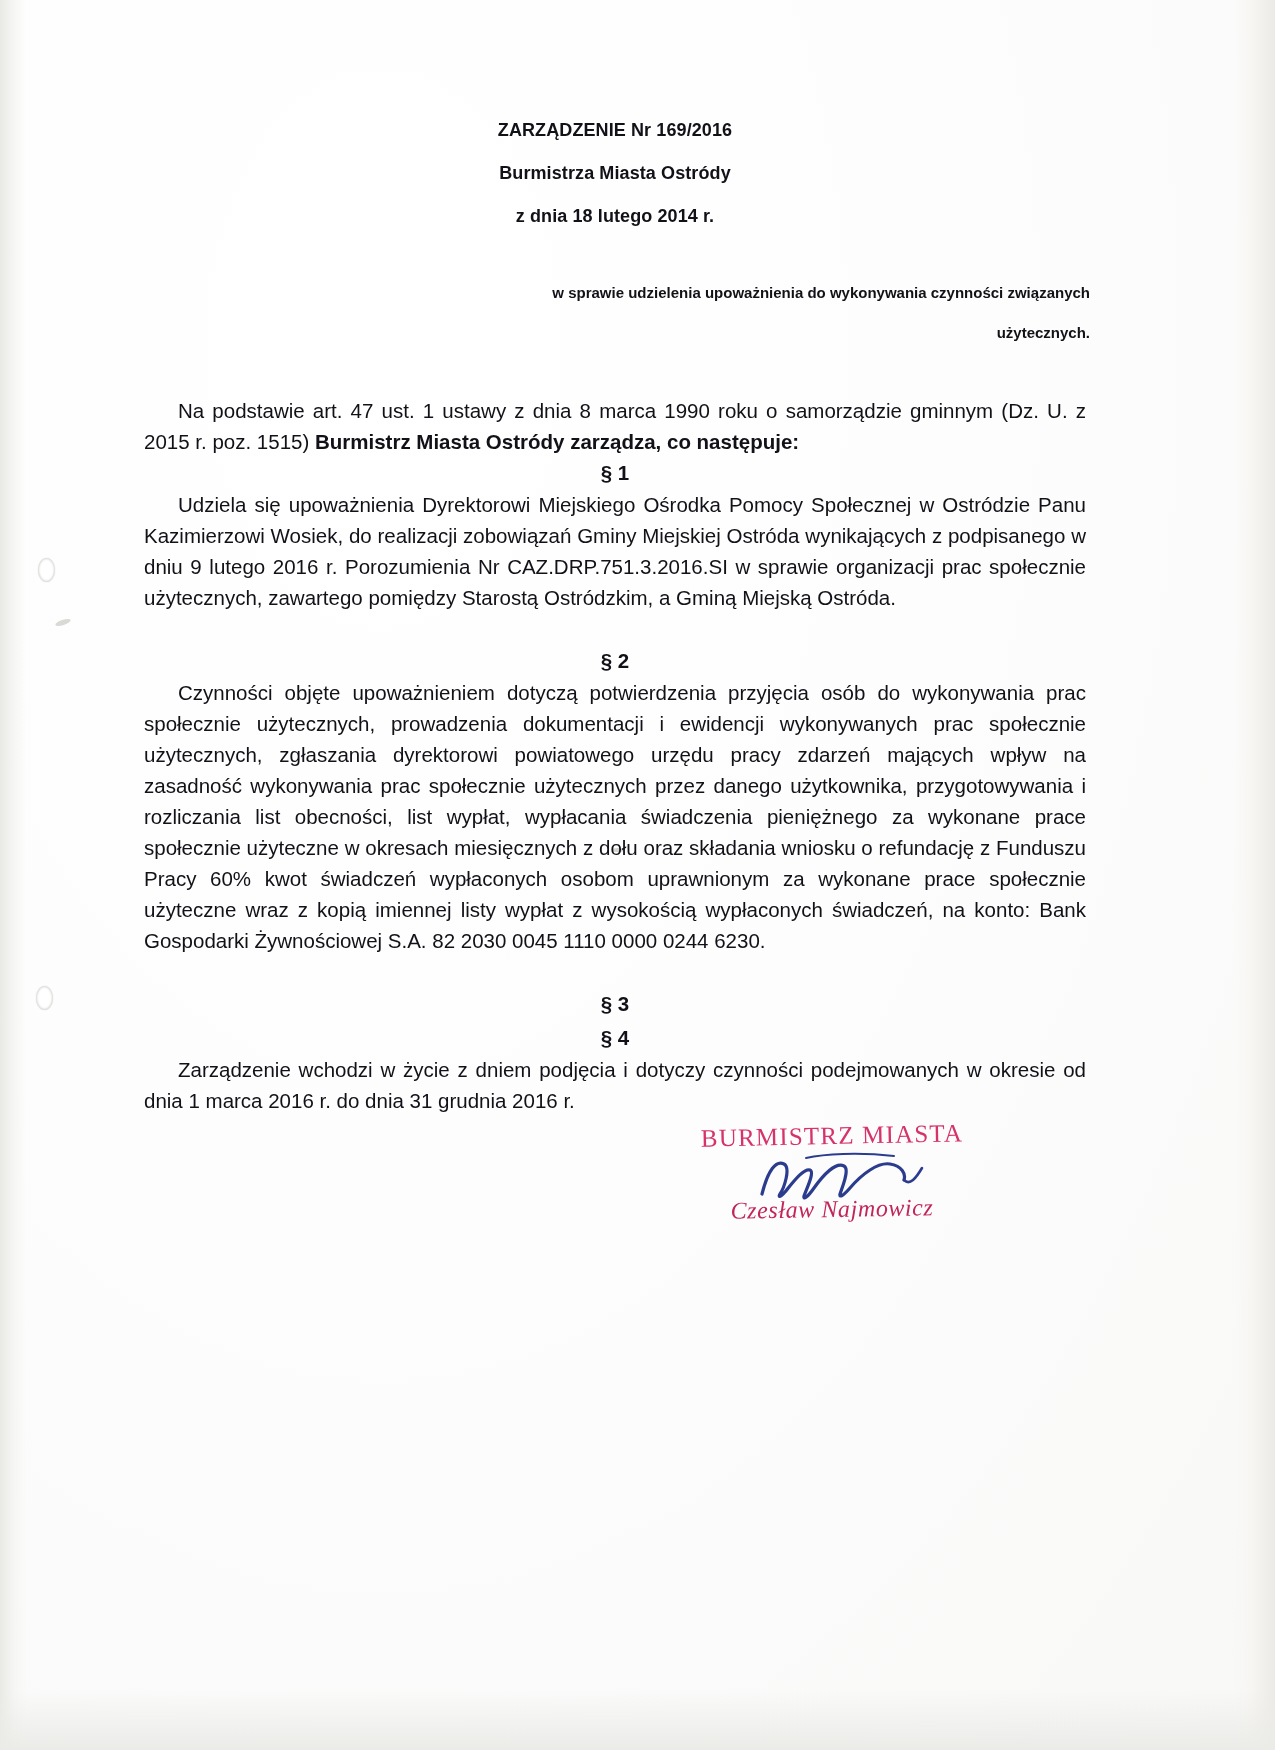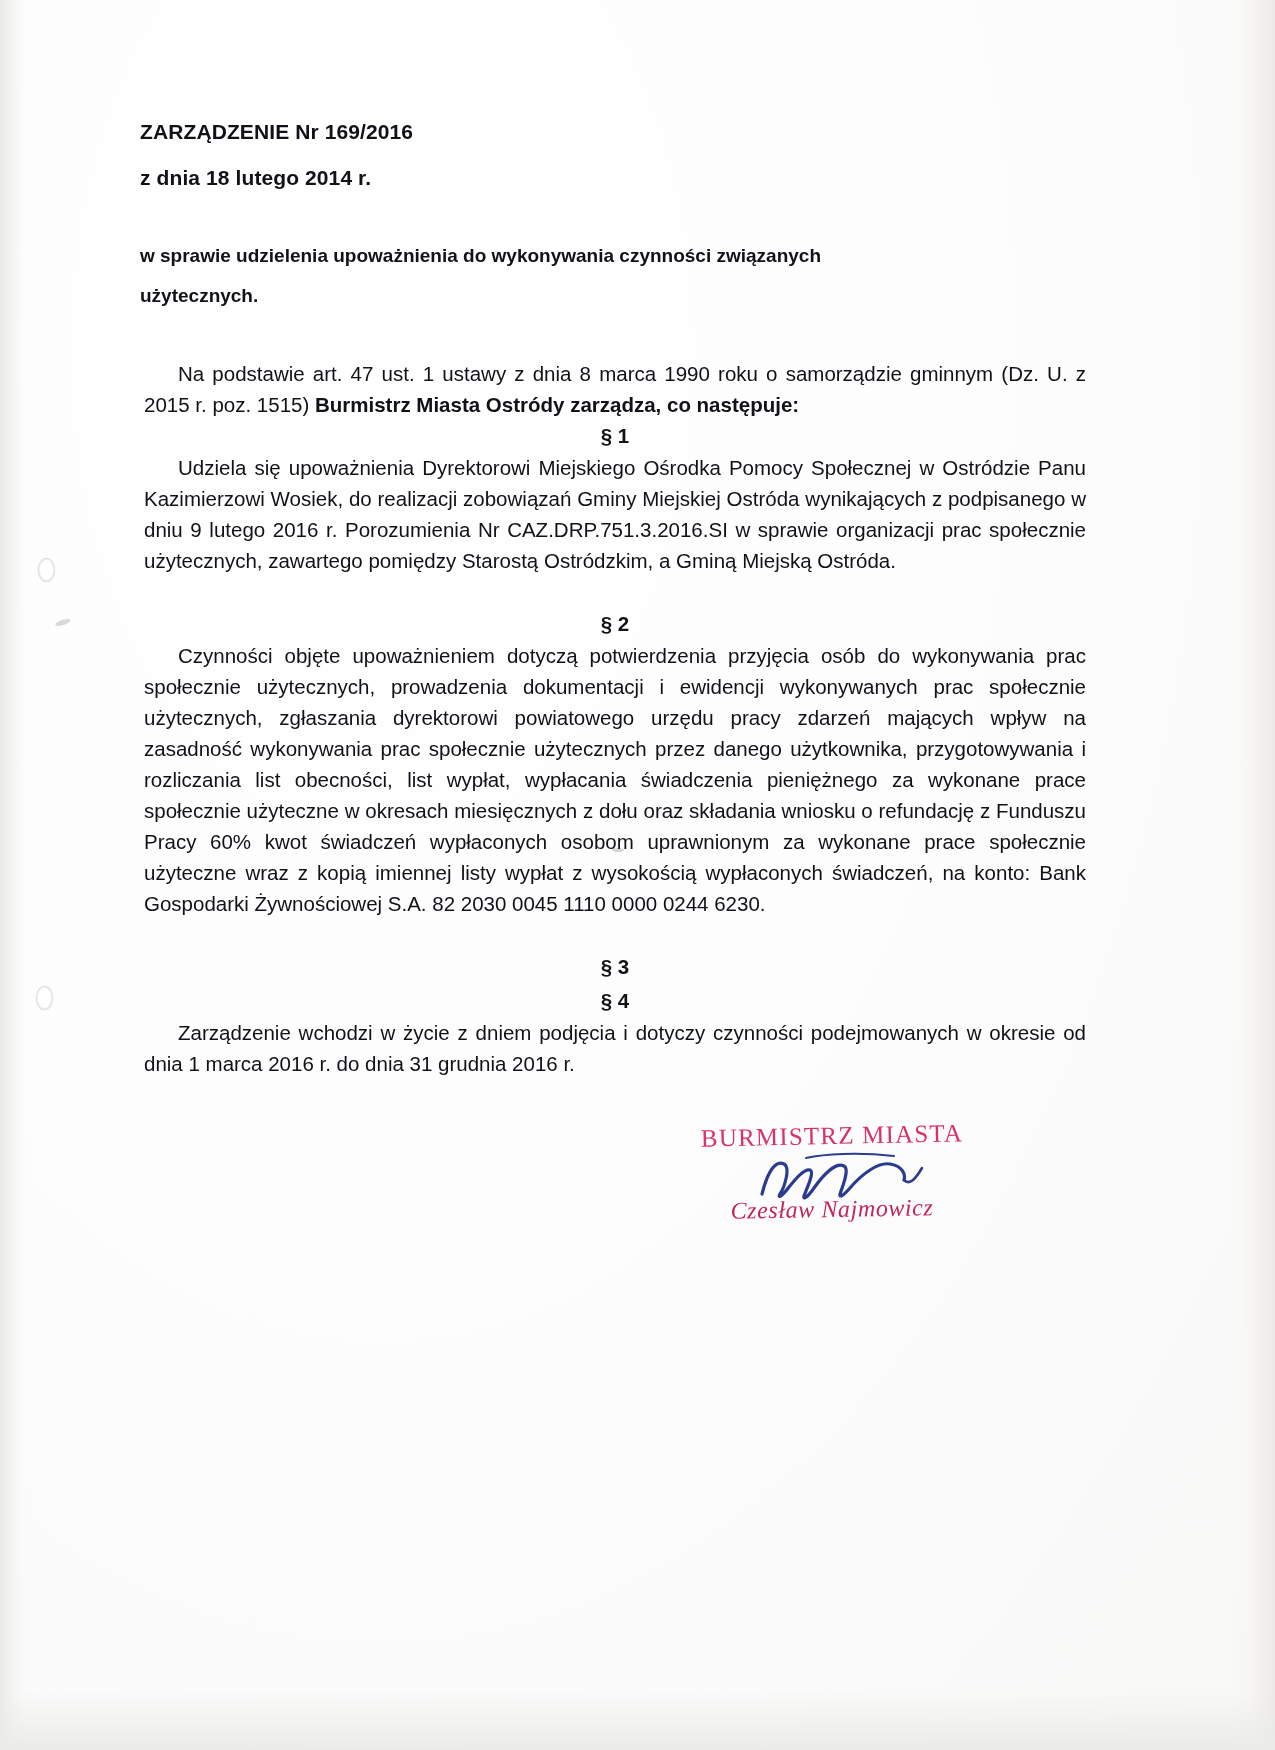--- a/index.html
+++ b/index.html
@@ -71,32 +71,32 @@
   }
 
   .content {
     position: absolute;
     left: 140px;
     top: 120px;
     width: 950px;
   }
 
   .title-block {
-    text-align: left;
+    text-align: center;
     font-weight: bold;
-    font-size: 21px;
+    font-size: 18px;
     letter-spacing: 0.1px;
   }
   .title-line { margin-bottom: 22px; }
 
   .subject {
     margin-top: 46px;
-    text-align: left;
+    text-align: right;
     font-weight: bold;
-    font-size: 19px;
+    font-size: 15px;
     line-height: 40px;
   }
   .subject .l1 { display: block; }
   .subject .l2 { display: block; }
   .subject .l3 { display: block; }
 
   .body-block { margin-top: 42px; }
 
   p.just {
     text-align: justify;
@@ -160,20 +160,21 @@
 
   <div class="punch punch-top"></div>
   <div class="punch punch-bottom"></div>
   <div class="smudge"></div>
   <div class="smudge2"></div>
 
   <div class="content">
 
     <div class="title-block">
       <div class="title-line">ZARZĄDZENIE Nr 169/2016</div>
+      <div class="title-line">Burmistrza Miasta Ostródy</div>
       <div class="title-line">z dnia 18 lutego 2014 r.</div>
     </div>
 
     <div class="subject">
       <span class="l1">w sprawie udzielenia upoważnienia do wykonywania czynności związanych</span>
       <span class="l3">użytecznych.</span>
     </div>
 
     <div class="body-block">
 

